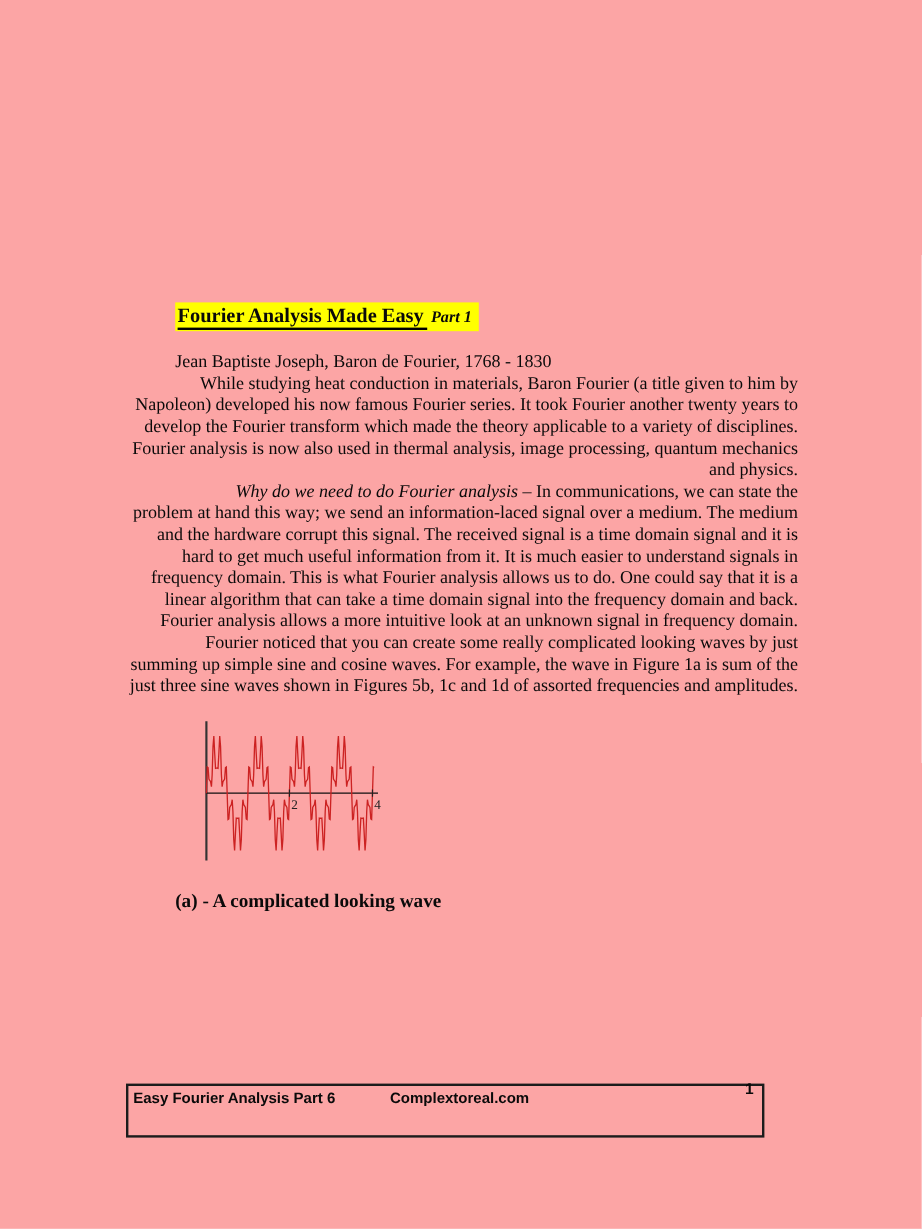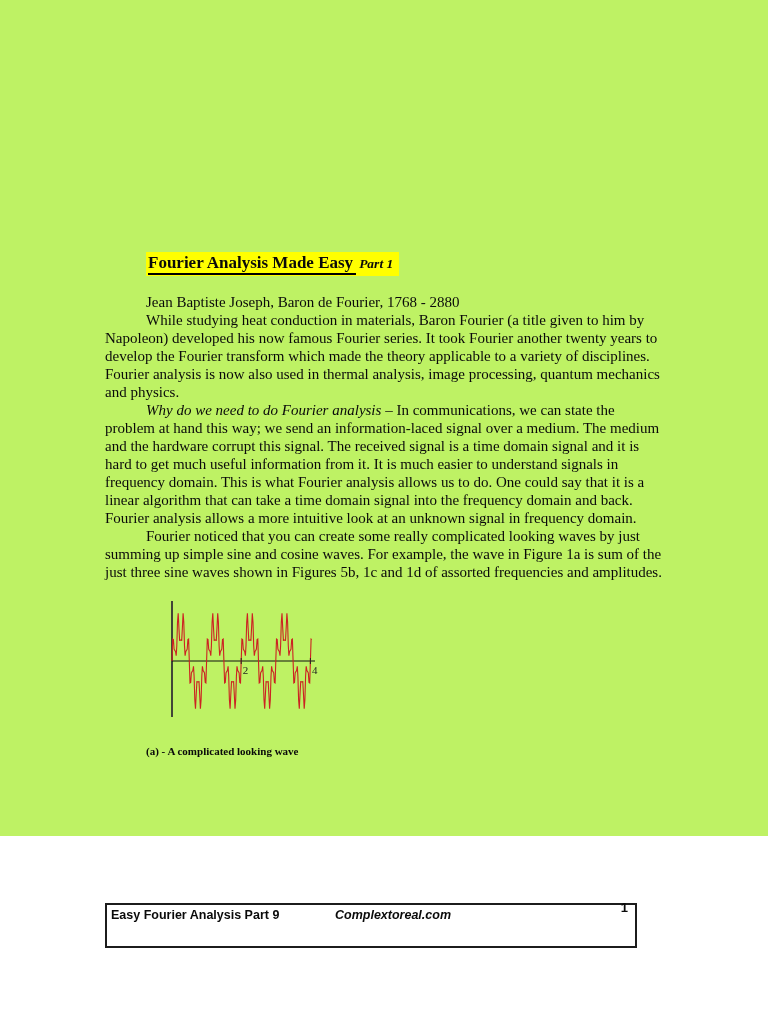--- a/index.html
+++ b/index.html
@@ -11,22 +11,22 @@
     width: 768px;
     height: 1024px;
     position: relative;
     font-family: "Liberation Serif", serif;
     color: #0a0a0a;
     overflow: hidden;
   }
   .page {
     position: relative;
     width: 768px;
-    height: 836px;
-    background: #bef264;
+    height: 1024px;
+    background: #fca5a5;
   }
   .content {
     position: absolute;
     left: 105px;
     top: 0;
     width: 560px;
   }
   .doc-title {
     margin-top: 252px;
     margin-left: 41px;
@@ -54,82 +54,81 @@
     margin-top: 17px;
     margin-left: 41px;
     font-size: 15px;
     line-height: 18px;
   }
   p.para {
     margin: 0;
     font-size: 15px;
     line-height: 18px;
     text-indent: 41px;
-    text-align: left;
+    text-align: right;
   }
   .para-1 { margin-top: 13px; }
   .para-2 { margin-top: 24px; }
   .para-3 { margin-top: 17px; }
   .para .lead {
     font-weight: normal;
     font-style: italic;
   }
   .wave-figure {
     margin-top: 18px;
     margin-left: 59px;
     width: 160px;
     height: 122px;
   }
   .figure-caption {
     margin-top: 22px;
     margin-left: 41px;
     font-weight: bold;
-    font-size: 11px;
+    font-size: 16px;
     line-height: 17px;
   }
   .footer-box {
     position: absolute;
     left: 105px;
     top: 903px;
     width: 528px;
     height: 41px;
     border: 2px solid #1c1c1c;
     font-family: "Liberation Sans", sans-serif;
     font-weight: bold;
     font-size: 12.5px;
   }
   .footer-left {
     position: absolute;
     left: 4px;
     top: 3px;
   }
   .footer-center {
     position: absolute;
-    left: 228px;
+    left: 218px;
     top: 3px;
-    font-style: italic;
   }
   .footer-page-number {
     position: absolute;
     right: 7px;
     top: -5px;
     font-size: 13px;
   }
 </style>
 </head>
 <body>
 
 <div class="page">
   <div class="content">
 
     <div class="doc-title">
       <span class="title-highlight"><span class="title-main">Fourier Analysis Made Easy</span><span class="title-part">Part 1</span></span>
     </div>
 
-    <div class="author-line">Jean Baptiste Joseph, Baron de Fourier, 1768 - 2880</div>
+    <div class="author-line">Jean Baptiste Joseph, Baron de Fourier, 1768 - 1830</div>
 
     <p class="para para-1"><span class="lead"></span><span class="body-text">While studying heat conduction in materials, Baron Fourier (a title given to him by Napoleon) developed his now famous Fourier series. It took Fourier another twenty years to develop the Fourier transform which made the theory applicable to a variety of disciplines. Fourier analysis is now also used in thermal analysis, image processing, quantum mechanics and physics.</span></p>
 
     <p class="para para-2"><span class="lead">Why do we need to do Fourier analysis</span><span class="body-text"> – In communications, we can state the problem at hand this way; we send an information-laced signal over a medium. The medium and the hardware corrupt this signal. The received signal is a time domain signal and it is hard to get much useful information from it.  It is much easier to understand signals in frequency domain. This is what Fourier analysis allows us to do. One could say that it is a linear algorithm that can take a time domain signal into the frequency domain and back. Fourier analysis allows a more intuitive look at an unknown signal in frequency domain.</span></p>
 
     <p class="para para-3"><span class="lead"></span><span class="body-text">Fourier noticed that you can create some really complicated looking waves by just summing up simple sine and cosine waves. For example, the wave in Figure 1a is sum of the just three sine waves shown in Figures 5b, 1c and 1d of assorted frequencies and amplitudes.</span></p>
 
     <div class="wave-figure">
       <svg width="160" height="122" viewBox="0 0 160 122" xmlns="http://www.w3.org/2000/svg">
         <line x1="8" y1="2" x2="8" y2="118" stroke="#333333" stroke-width="1.8"></line>
@@ -142,17 +141,17 @@
             <text x="147.9" y="75" font-family="&quot;Liberation Serif&quot;, serif" font-size="11" fill="#222222">4</text>
           </g>
       </svg>
     </div>
 
     <div class="figure-caption">(a) - A complicated looking wave</div>
 
   </div>
 
   <div class="footer-box">
-    <span class="footer-left">Easy Fourier Analysis Part 9</span>
+    <span class="footer-left">Easy Fourier Analysis Part 6</span>
     <span class="footer-center">Complextoreal.com</span>
     <span class="footer-page-number">1</span>
   </div>
 </div>
 
 </body></html>

